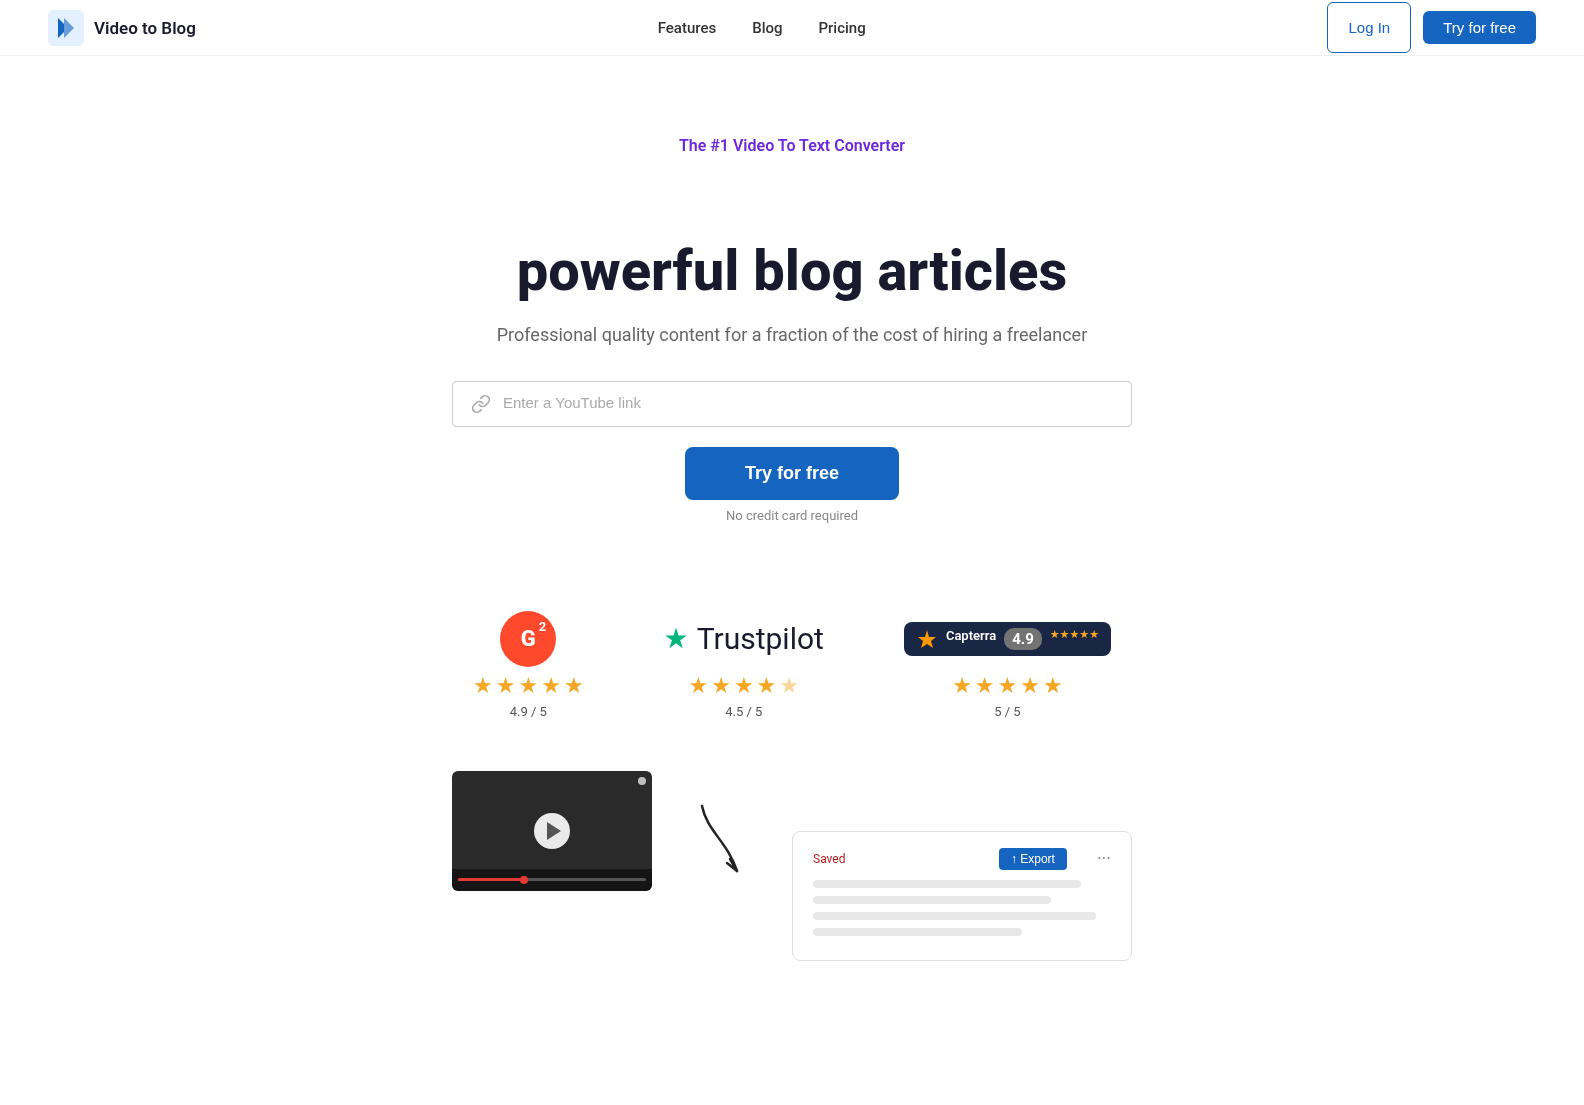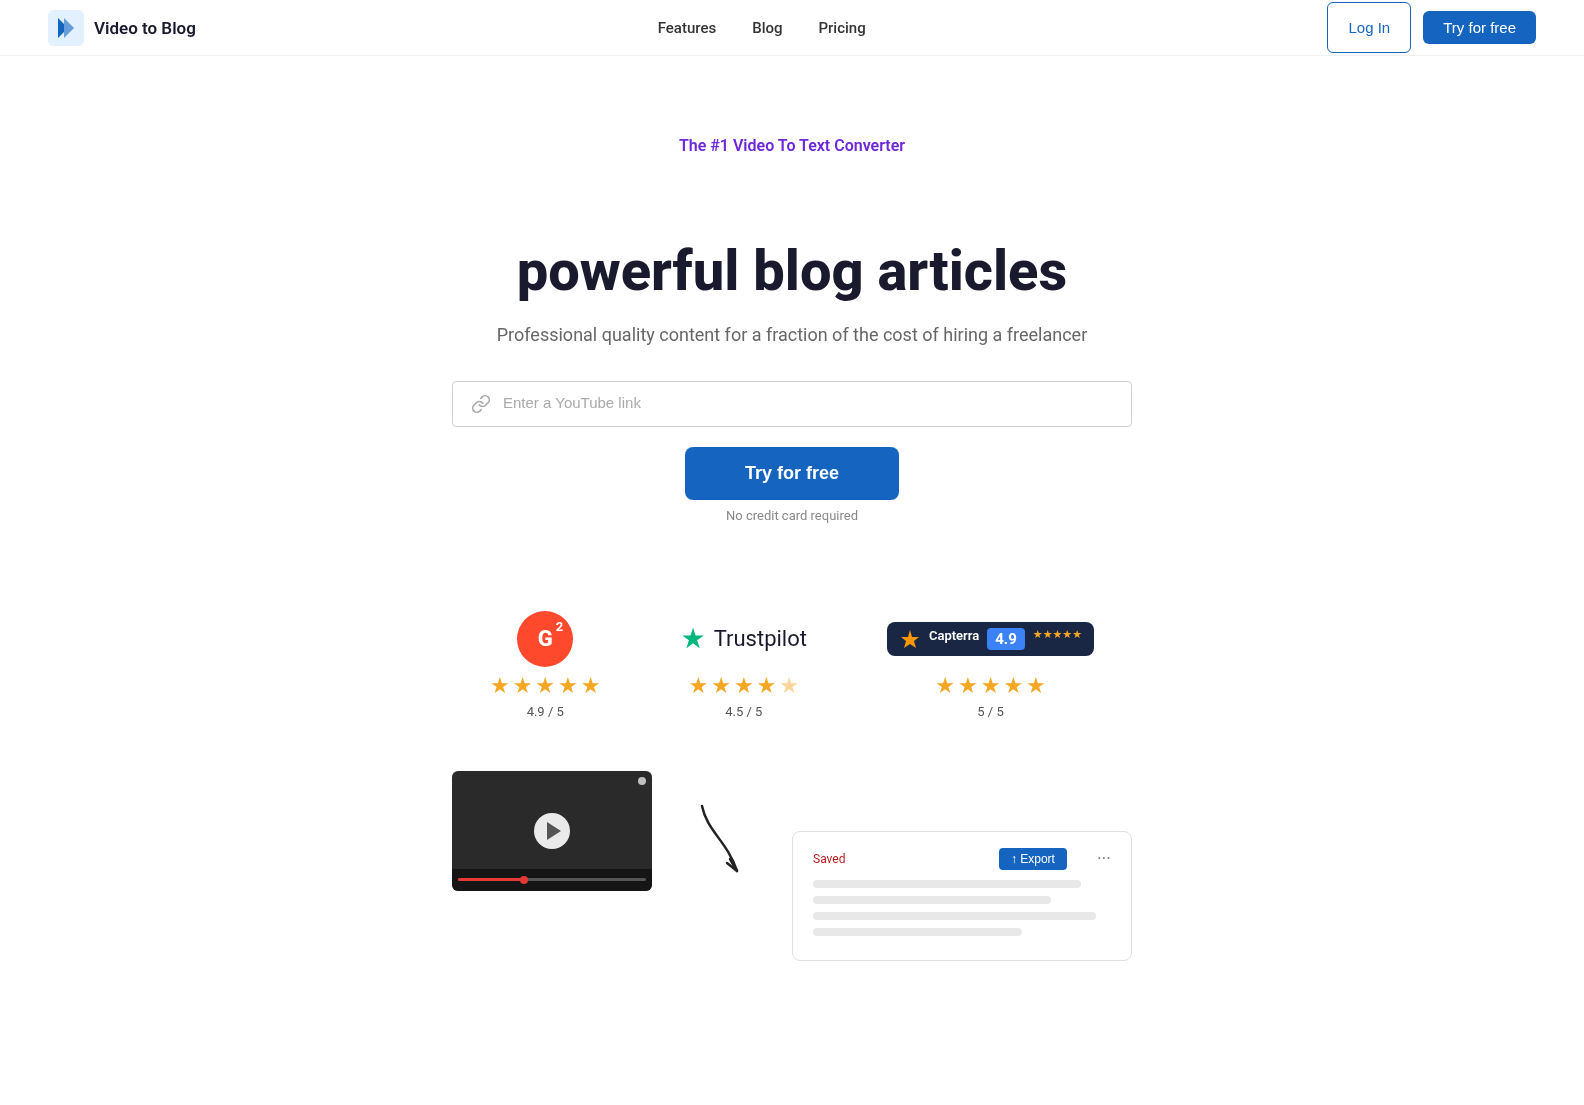--- a/index.html
+++ b/index.html
@@ -85,21 +85,21 @@
     }
     .trustpilot-star-icon { color: #00b67a; font-size: 28px; }
 
     
     .capterra-badge {
       background: #1a2744; border-radius: 8px; padding: 6px 12px;
       display: flex; gap: 8px; color: #fff;
     }
     .capterra-badge-logo { font-size: 13px; font-weight: 600; }
     .capterra-badge-score {
-      background: #3b82f6; border-radius: 4px; padding: 2px 8px;
+      background: #737373; border-radius: 10px; padding: 2px 8px;
       font-size: 15px; font-weight: 700; color: #fff;
     }
     .capterra-badge-stars { display: flex; gap: 2px; font-size: 12px; }
     .video-thumb {
       width: 200px; height: 120px; background: #2a2a2a; border-radius: 6px;
       display: flex; align-items: center; justify-content: center;
       position: relative; overflow: hidden; flex-shrink: 0;
     }
     .video-play-btn {
       width: 36px; height: 36px; border-radius: 50%; background: rgba(255,255,255,0.9);
@@ -207,21 +207,21 @@
       <span class="star">★</span>
       <span class="star">★</span>
     </div>
     <span class="rating-score">4.9 / 5</span>
   </div>
 
   <div class="rating-item">
     <div class="rating-logo">
       <div class="trustpilot-logo">
         <span class="trustpilot-star-icon">★</span>
-        <span style="font-size:22px;font-weight:400;">Trustpilot</span>
+        <span style="font-size:30px;font-weight:400;">Trustpilot</span>
       </div>
     </div>
     <div class="stars">
       <span class="star">★</span>
       <span class="star">★</span>
       <span class="star">★</span>
       <span class="star">★</span>
       <span class="star" style="color:#f5a623;opacity:0.45;">★</span>
     </div>
     <span class="rating-score">4.5 / 5</span>

